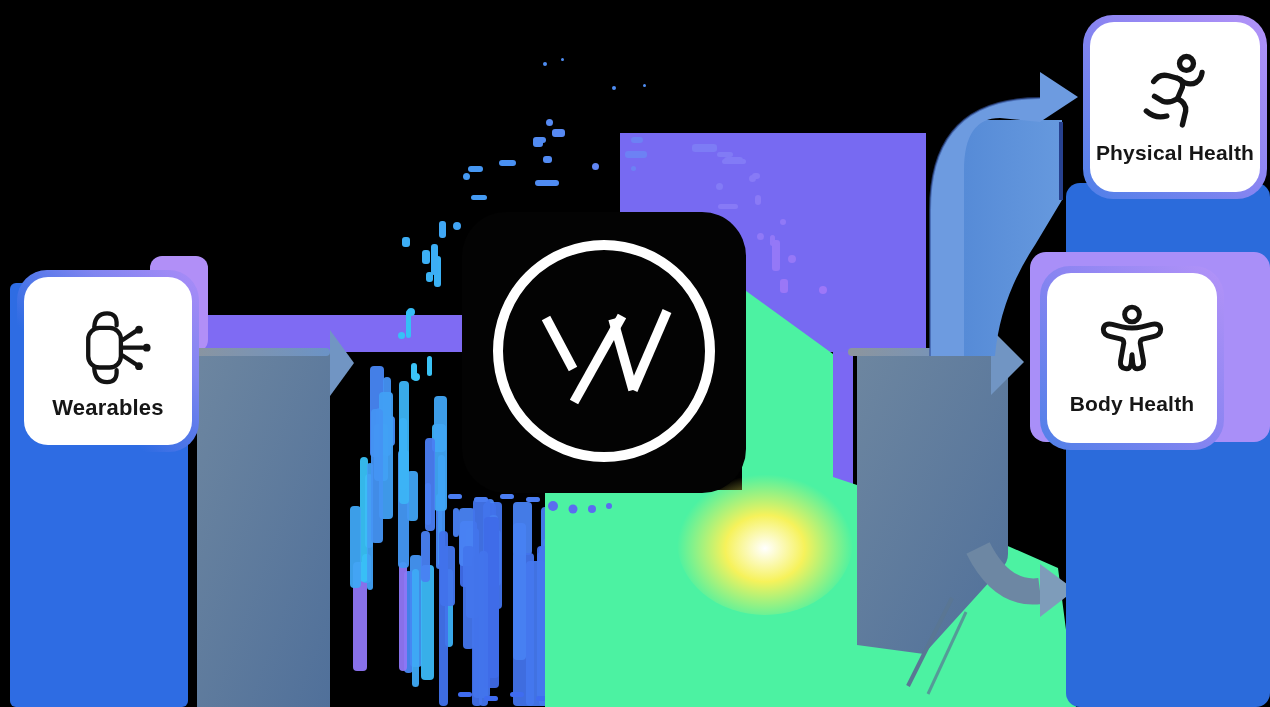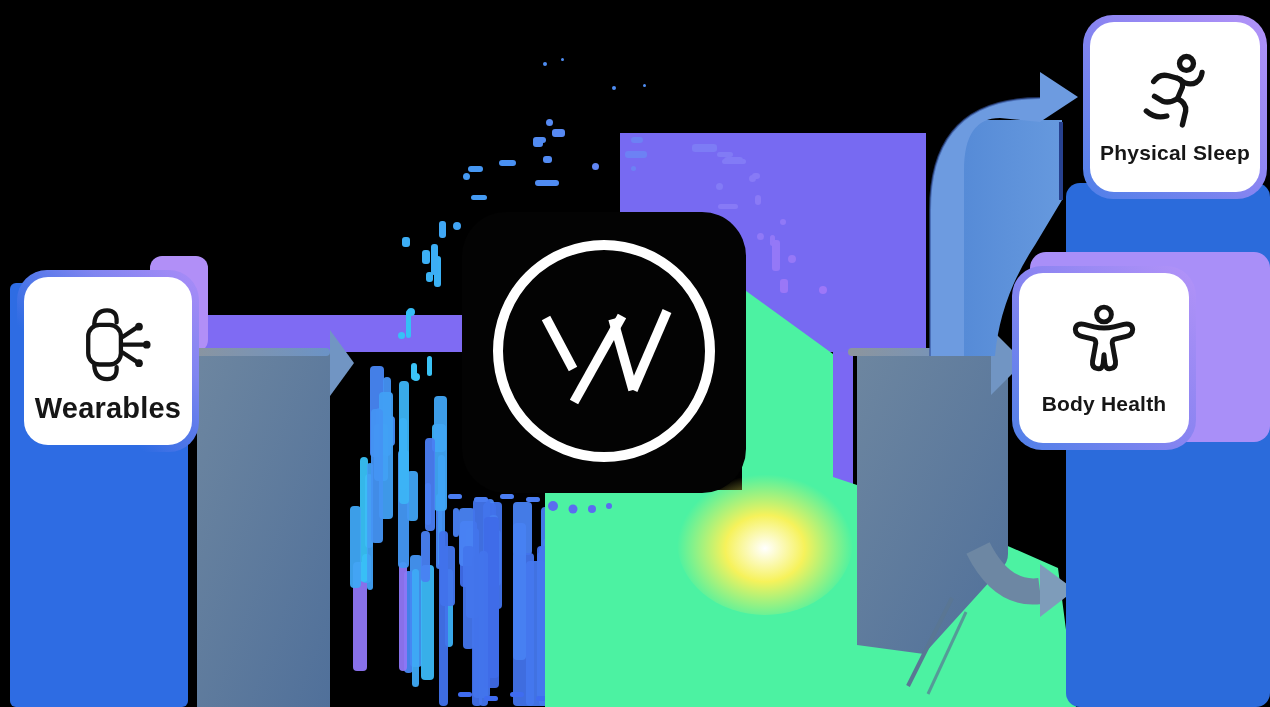--- a/index.html
+++ b/index.html
@@ -19,29 +19,29 @@
   .tile{position:absolute;left:462px;top:212px;width:284px;height:281px;
         background:#030303;border-radius:44px;}
   .tile svg{display:block;width:100%;height:100%;}
 
   
   .card{position:absolute;padding:7px;border-radius:30px;
         background:linear-gradient(to top right,#4f80e8,#8d85f2 55%,#b393f8);}
   .card.wearables{left:17px;top:270px;width:168px;height:168px;
         background:linear-gradient(to top right,#2e6ce3 35%,#7f85f0 70%,#ab8cf8);}
   .card.physical{left:1083px;top:15px;width:170px;height:170px;}
-  .card.body{left:1012px;top:266px;width:170px;height:170px;}
+  .card.body{left:1040px;top:266px;width:170px;height:170px;}
   .card.sleep{left:1085px;top:520px;width:170px;height:170px;}
   .card-inner{box-sizing:border-box;width:100%;height:100%;background:#fff;border-radius:24px;
         display:flex;flex-direction:column;align-items:center;justify-content:center;gap:8px;}
   .icon{width:82px;height:82px;flex:0 0 auto;}
   .card.wearables .icon{width:86px;height:86px;}
   .card-label{font-weight:600;font-size:21px;line-height:1;color:#161616;
         letter-spacing:.2px;white-space:nowrap;}
-  .card.wearables .card-label{font-size:29px;}
+  .card.wearables .card-label{font-size:22px;}
 
   
   #particles span{position:absolute;display:block;}
 </style>
 </head>
 <body>
 
 <div class="canvas">
 
   <svg class="layer" viewBox="0 0 1270 707">
@@ -267,21 +267,21 @@
     <div class="card-inner">
       <svg class="icon" viewBox="0 0 100 100" fill="none" stroke="#131313" stroke-width="6.5" stroke-linecap="round" stroke-linejoin="round">
         <circle cx="64" cy="14" r="8.5"></circle>
         <path d="M24,36 Q31,26 42,29 L53,32"></path>
         <path d="M53,32 Q61,34 59,43 L53,57"></path>
         <path d="M56,34 Q67,42 76,37 Q82,33 83,25"></path>
         <path d="M53,57 Q64,62 63,72 L59,89"></path>
         <path d="M53,57 Q43,63 35,60 L25,54"></path>
         <path d="M15,72 Q26,82 40,78"></path>
       </svg>
-      <div class="card-label">Physical Sleep</div>
+      <div class="card-label">Physical Health</div>
     </div>
   </div>
 
   <div class="card body">
     <div class="card-inner">
       <svg class="icon" viewBox="0 0 100 100" fill="none" stroke="#131313" stroke-width="6" stroke-linecap="round" stroke-linejoin="round">
         <circle cx="50" cy="14" r="9"></circle>
         <path d="M38,29 Q50,32 62,29 L74,26 Q84,24 85,32 Q85,39 76,41 L63,44 Q60,45 60,49
                  L64,71 Q65,79 58,80 Q52,81 51,74 L50,63 L49,74 Q48,81 42,80 Q35,79 36,71
                  L40,49 Q40,45 37,44 L24,41 Q15,39 15,32 Q16,24 26,26 L38,29 Z"></path>

